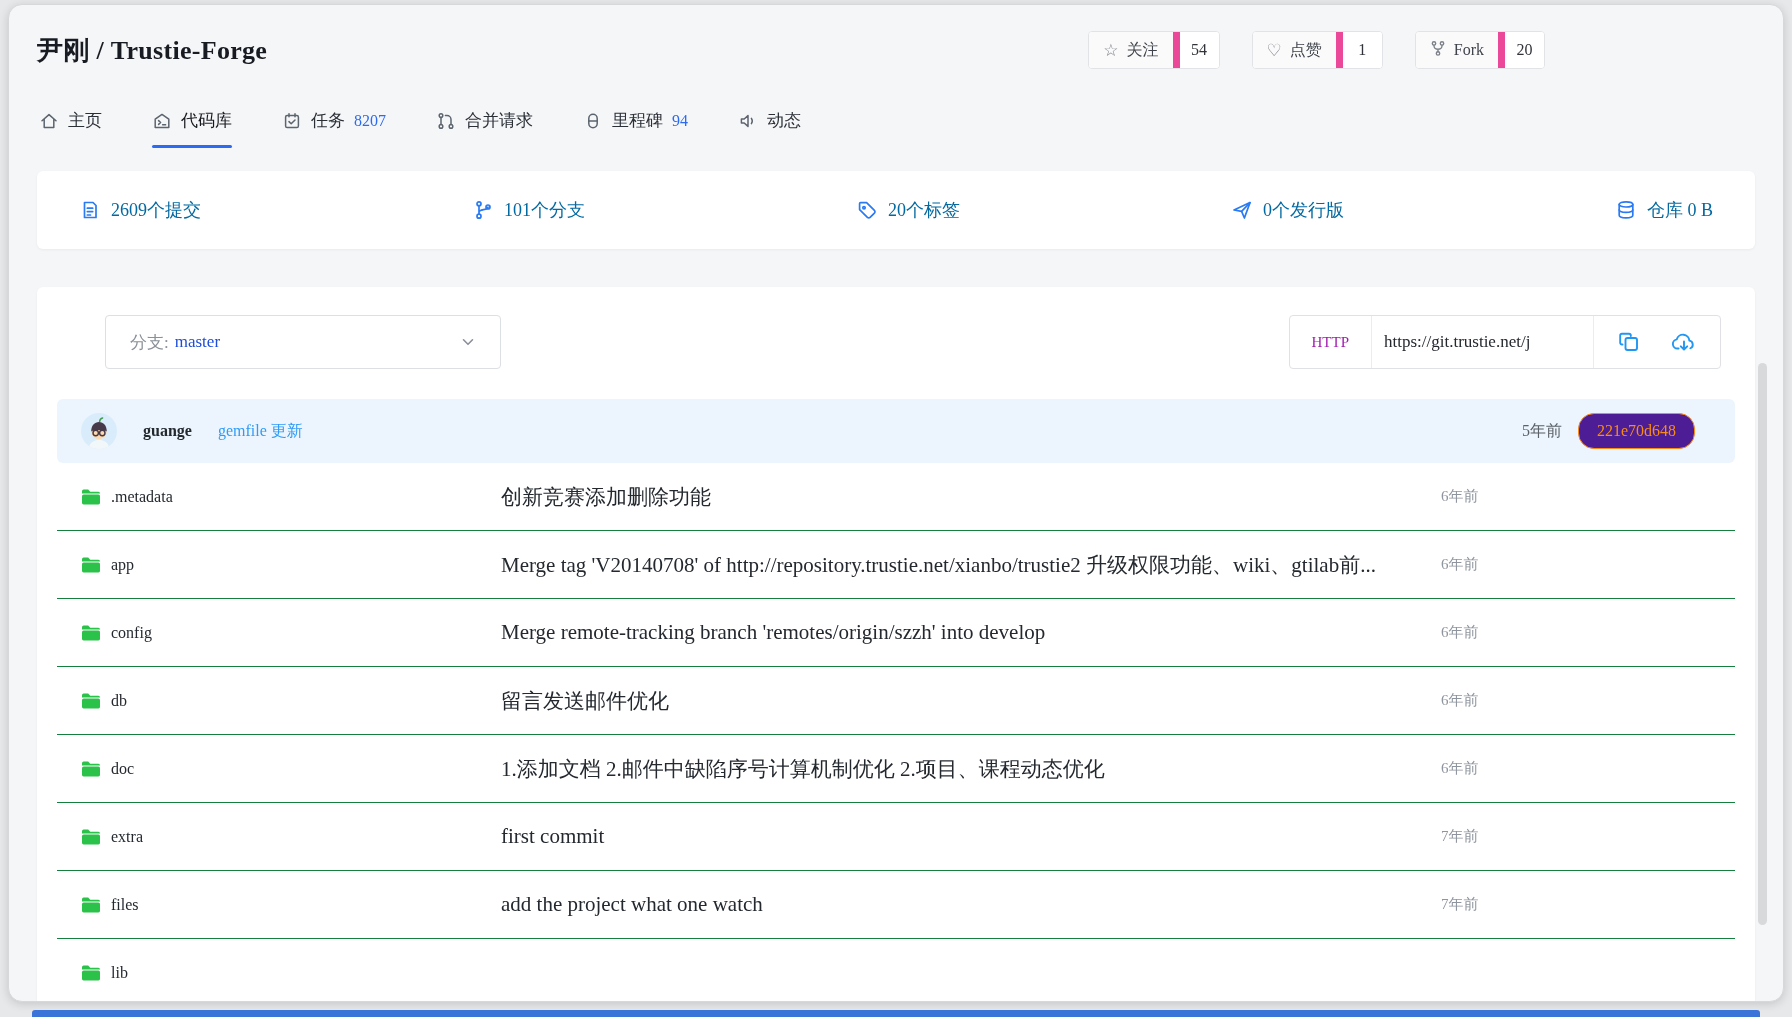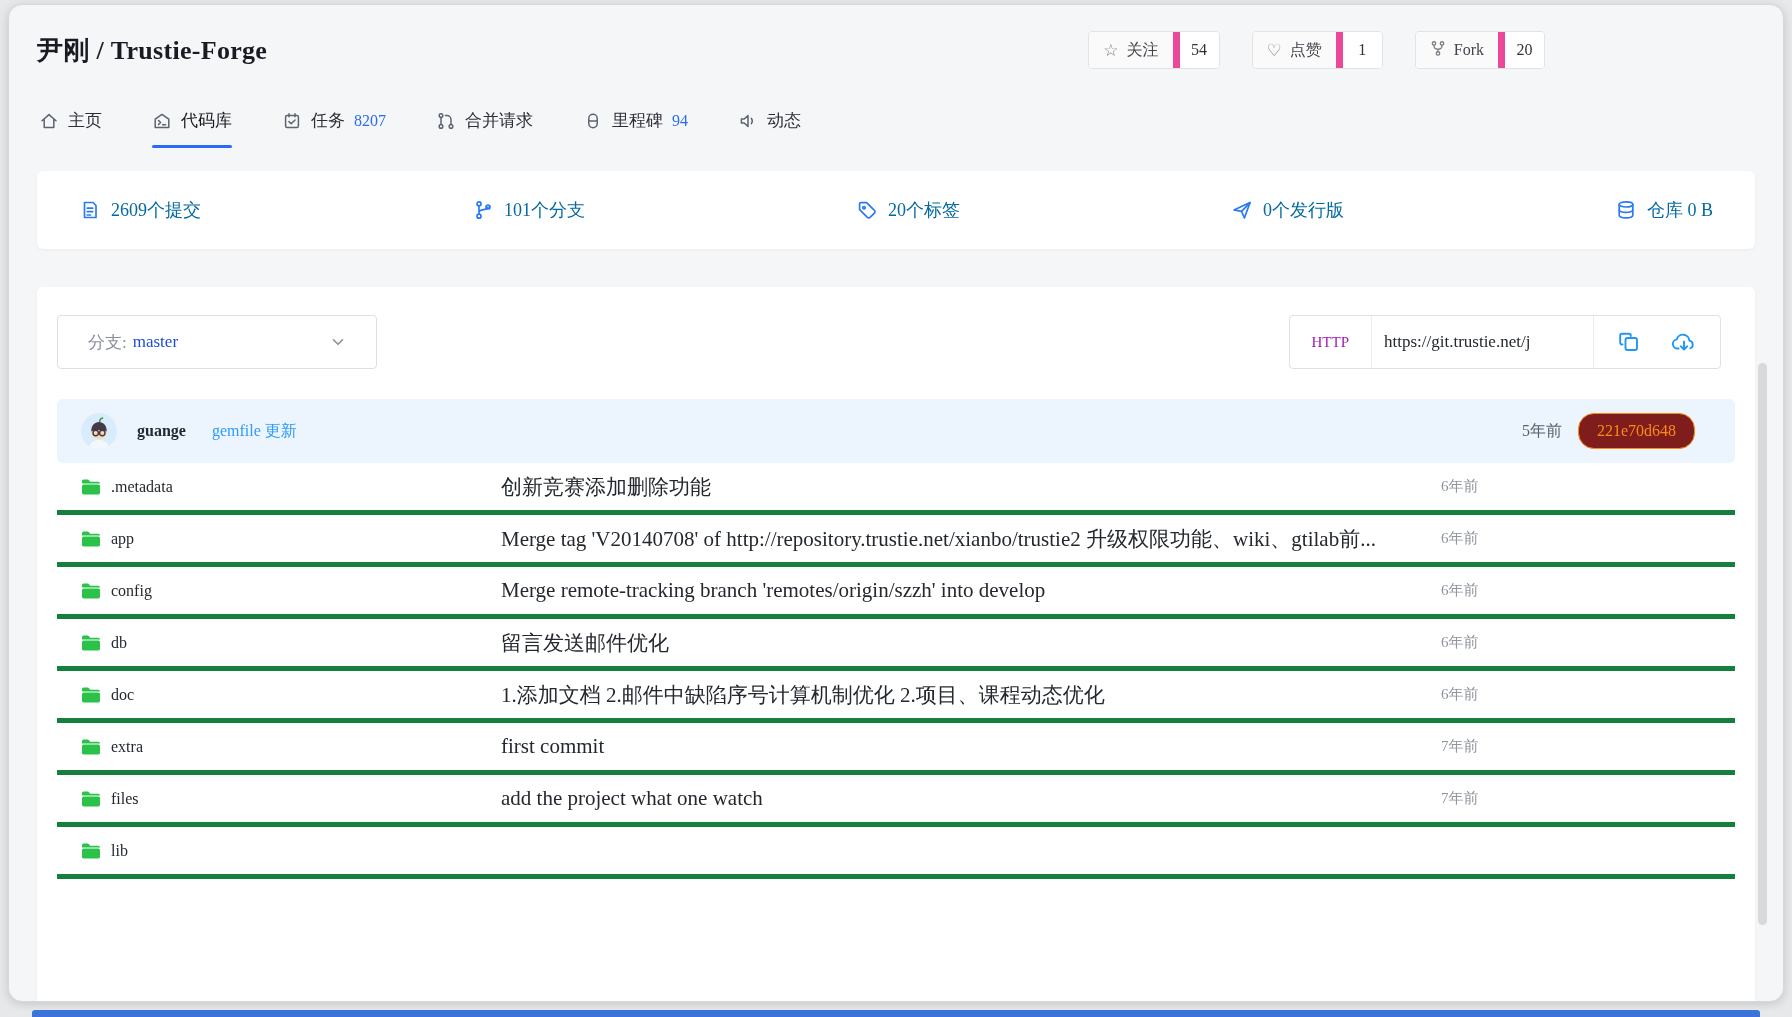--- a/index.html
+++ b/index.html
@@ -63,22 +63,22 @@
   .stat-item { display:flex; align-items:center; gap:10px; font-size:18px; font-weight:500; color:#0369a1; cursor:pointer; }
   .stat-item svg { stroke:#2a7bf3; }
   
   .main-card {
     margin:38px 28px 0; background:#fff; border-radius:6px;
     padding:28px 20px 40px; min-height:720px;
     box-shadow:0 1px 3px rgba(0,0,0,.05);
   }
   .toolbar { display:flex; justify-content:space-between; align-items:center; margin-bottom:30px; }
   .branch-select {
-    width:320px; height:54px; border:1px solid #dcdfe3; border-radius:4px;
-    display:flex; align-items:center; padding:0 30px; font-size:17px; cursor:pointer;
+    width:396px; height:54px; border:1px solid #dcdfe3; border-radius:4px;
+    display:flex; align-items:center; padding:0 24px; font-size:17px; cursor:pointer;margin-left:48px;
   }
   .branch-label { color:#8a9099; }
   .branch-value { color:#1d4ed8; font-weight:500; margin-left:6px; }
   .branch-select .spacer { flex:1; }
   .clone-group {
     display:flex; align-items:stretch; height:54px; border:1px solid #dfe1e5;
     border-radius:4px; background:#fff; margin-right:14px;
   }
   .clone-proto { display:flex; align-items:center; padding:0 22px; font-size:15px; color:#a21caf; cursor:pointer; }
   .clone-url {
@@ -86,34 +86,34 @@
     border-left:1px solid #ececee; font-size:17px; color:#24292f;
     white-space:nowrap; overflow:hidden;
   }
   .clone-actions { display:flex; align-items:center; gap:28px; padding:0 22px; border-left:1px solid #ececee; }
   .clone-actions svg { cursor:pointer; }
   
   .commit-bar {
     height:64px; background:#ecf5fd; border-radius:6px;
     display:flex; align-items:center; padding:0 40px 0 24px;
   }
-  .commit-author { font-size:16px; font-weight:700; color:#24292e; margin-left:20px; }
+  .commit-author { font-size:16px; font-weight:700; color:#24292e; margin-left:26px; }
   .commit-msg { font-size:16px; color:#2f9bf6; margin-left:26px; cursor:pointer; }
   .commit-bar .spacer { flex:1; }
   .commit-time { font-size:16px; color:#5c6168; margin-right:16px; }
   .commit-hash {
     display:flex; align-items:center; height:36px; padding:0 18px;
-    border:1.5px solid #fa8c16; border-radius:16px; background:#7f1d1d;
+    border:1.5px solid #fa8c16; border-radius:16px; background:#4c1d95;
     color:#fa8c16; font-size:16px; cursor:pointer;
   }
   
   .file-row {
     display:grid; grid-template-columns:420px 940px 1fr;
-    align-items:center; height:52px; padding-left:24px;
-    border-bottom:5px solid #15803d; cursor:pointer;
+    align-items:center; height:68px; padding-left:24px;
+    border-bottom:1px solid #15803d; cursor:pointer;
   }
   .file-name { display:flex; align-items:center; gap:11px; font-size:16px; color:#24292f; }
   .file-msg { font-size:21px; color:#24292f; white-space:nowrap; overflow:hidden; }
   .file-time { font-size:15px; color:#8f959e; }
   .scrollbar-thumb {
     position:absolute; right:16px; top:358px; width:9px; height:562px;
     background:#d8d9db; border-radius:5px;
   }
 </style>
 </head>

